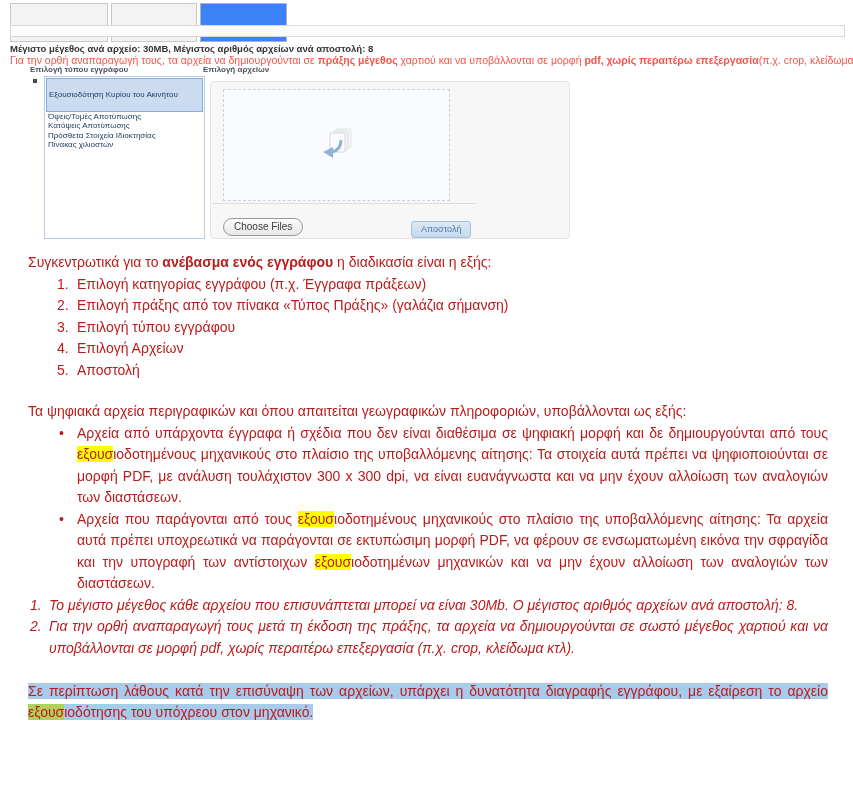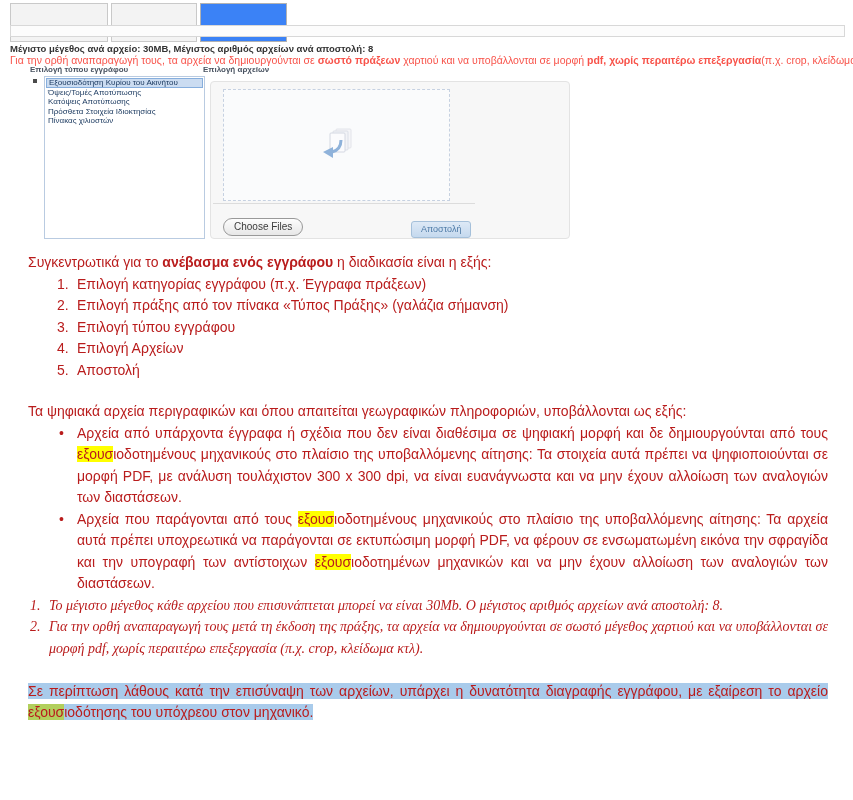--- a/index.html
+++ b/index.html
@@ -21,21 +21,21 @@
   .warning-line { position:absolute; left:10px; top:54px; font-size:10.5px; color:#f8534a; white-space:nowrap; }
   .warning-line b { font-weight:bold; }
 
   .col-header { position:absolute; top:65px; font-size:8px; font-weight:bold; color:#4a5462; }
   .col-header.left { left:30px; }
   .col-header.right { left:203px; }
 
   .doc-list { position:absolute; left:44px; top:76px; width:159px; height:161px;
               background:#fff; border:1px solid #b9cbe1; }
   .doc-item { font-size:8px; line-height:7.5px; padding:1px 3px; color:#17365d; white-space:nowrap; }
-  .doc-item.selected { background:#cbdcf1; border:1px solid #86aedd; margin:1px 1px 0 1px; padding:0 2px; }
+  .doc-item.selected { background:#cbdcf1; border:1px solid #86aedd; margin:1px 1px 0 1px; padding:12px 2px; }
   .selected-marker { position:absolute; left:33px; top:79px; width:4px; height:4px; background:#4a4a4a; }
 
   .files-panel { position:absolute; left:210px; top:81px; width:358px; height:156px;
                  background:#f7f7f7; border:1px solid #e3e3e3; border-radius:4px; }
   .dropzone { position:absolute; left:12px; top:7px; width:225px; height:110px;
               background:#fafbfc; border:1px dashed #c6d1e1;
               display:flex; align-items:center; justify-content:center; }
   .panel-sep { position:absolute; left:2px; top:121px; width:262px; height:1px; background:#dcdcdc; }
   .btn-choose { position:absolute; left:12px; top:136px; font-family:"Liberation Sans", sans-serif;
                 font-size:10px; color:#3c3c3c; padding:2px 10px 3px; border:1px solid #999;
@@ -55,21 +55,21 @@
   ol.steps li::before { content:counter(n) "."; position:absolute; left:29px; }
 
   .digital-intro { margin-top:20px !important; }
 
   ul.bullets { list-style:none; margin:0; padding:0; }
   ul.bullets li { position:relative; padding-left:49px; text-align:justify; }
   ul.bullets li::before { content:"\2022"; position:absolute; left:31px; }
 
   .note-title { margin-top:8px !important; font-weight:bold; font-style:italic; text-decoration:underline; }
   ol.notes { list-style:none; counter-reset:m; margin:0; padding:0; font-style:italic; }
-  ol.notes li { counter-increment:m; position:relative; padding-left:21px; text-align:justify;font-family:Liberation Serif, serif; }
+  ol.notes li { counter-increment:m; position:relative; padding-left:21px; text-align:justify; }
   ol.notes li::before { content:counter(m) "."; position:absolute; left:2px; }
 
   .final { margin-top:21.5px !important; text-align:justify; }
 
   .hl-yellow { background:#ffff00; }
   .hl-blue   { background:#a9cbeb; }
   .hl-green  { background:#b2cf5c; }
 </style>
 </head>
 <body>
@@ -81,21 +81,21 @@
     <div class="tabs">
       <div class="tab">Έγγραφα Πράξεων</div>
       <div class="tab">Έγγραφα Π.Ε.Α</div>
       <div class="tab active">Γενικά Έγγραφα</div>
     </div>
 
     <div class="strip"></div>
 
     <div class="limits-line">Μέγιστο μέγεθος ανά αρχείο: 30MB, Μέγιστος αριθμός αρχείων ανά αποστολή: 8</div>
 
-    <div class="warning-line"><span>Για την ορθή αναπαραγωγή τους, τα αρχεία να δημιουργούνται σε </span><b>σωστό πράξεων</b><span> χαρτιού και να υποβάλλονται σε μορφή </span><b>pdf, χωρίς περαιτέρω επεξεργασία</b><span>(π.χ. crop, κλείδωμα κτλ.)</span></div>
+    <div class="warning-line"><span>Για την ορθή αναπαραγωγή τους, τα αρχεία να δημιουργούνται σε </span><b>πράξης μέγεθος</b><span> χαρτιού και να υποβάλλονται σε μορφή </span><b>pdf, χωρίς περαιτέρω επεξεργασία</b><span>(π.χ. crop, κλείδωμα κτλ.)</span></div>
 
     <div class="col-header left">Επιλογή τύπου εγγράφου</div>
     <div class="col-header right">Επιλογή αρχείων</div>
 
     <div class="selected-marker"></div>
 
     <div class="doc-list">
       <div class="doc-item selected">Εξουσιοδότηση Κυρίου του Ακινήτου</div>
       <div class="doc-item">Όψεις/Τομές Αποτύπωσης</div>
       <div class="doc-item">Κατόψεις Αποτύπωσης</div>

